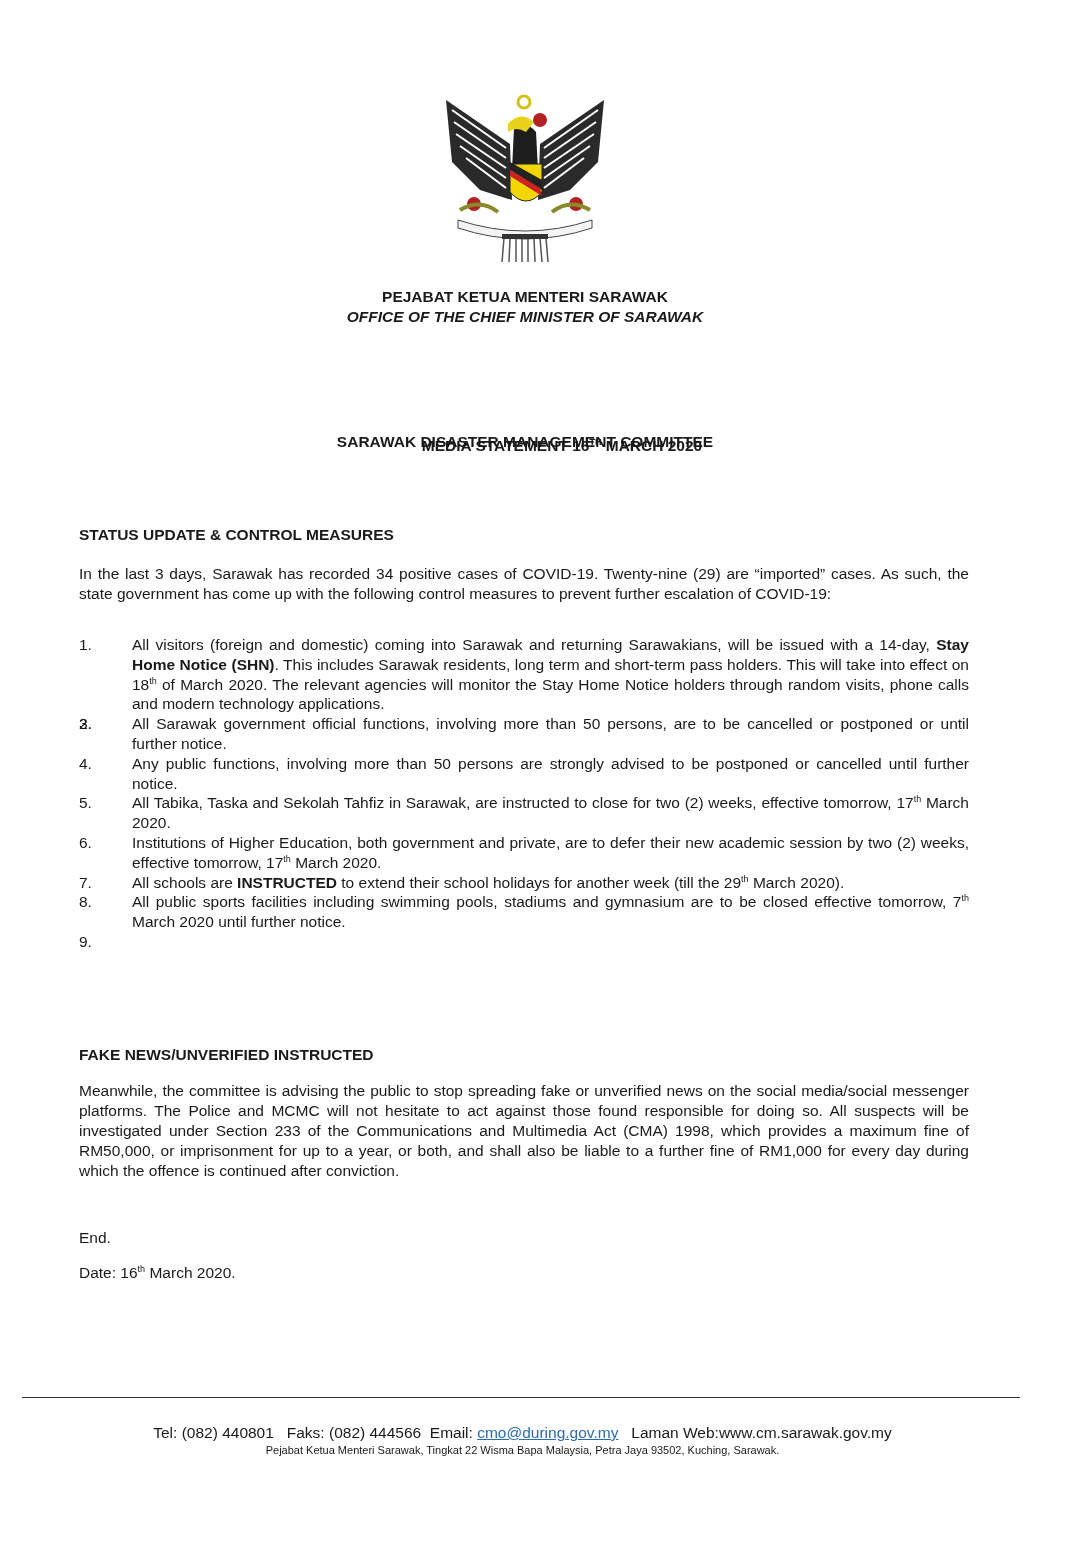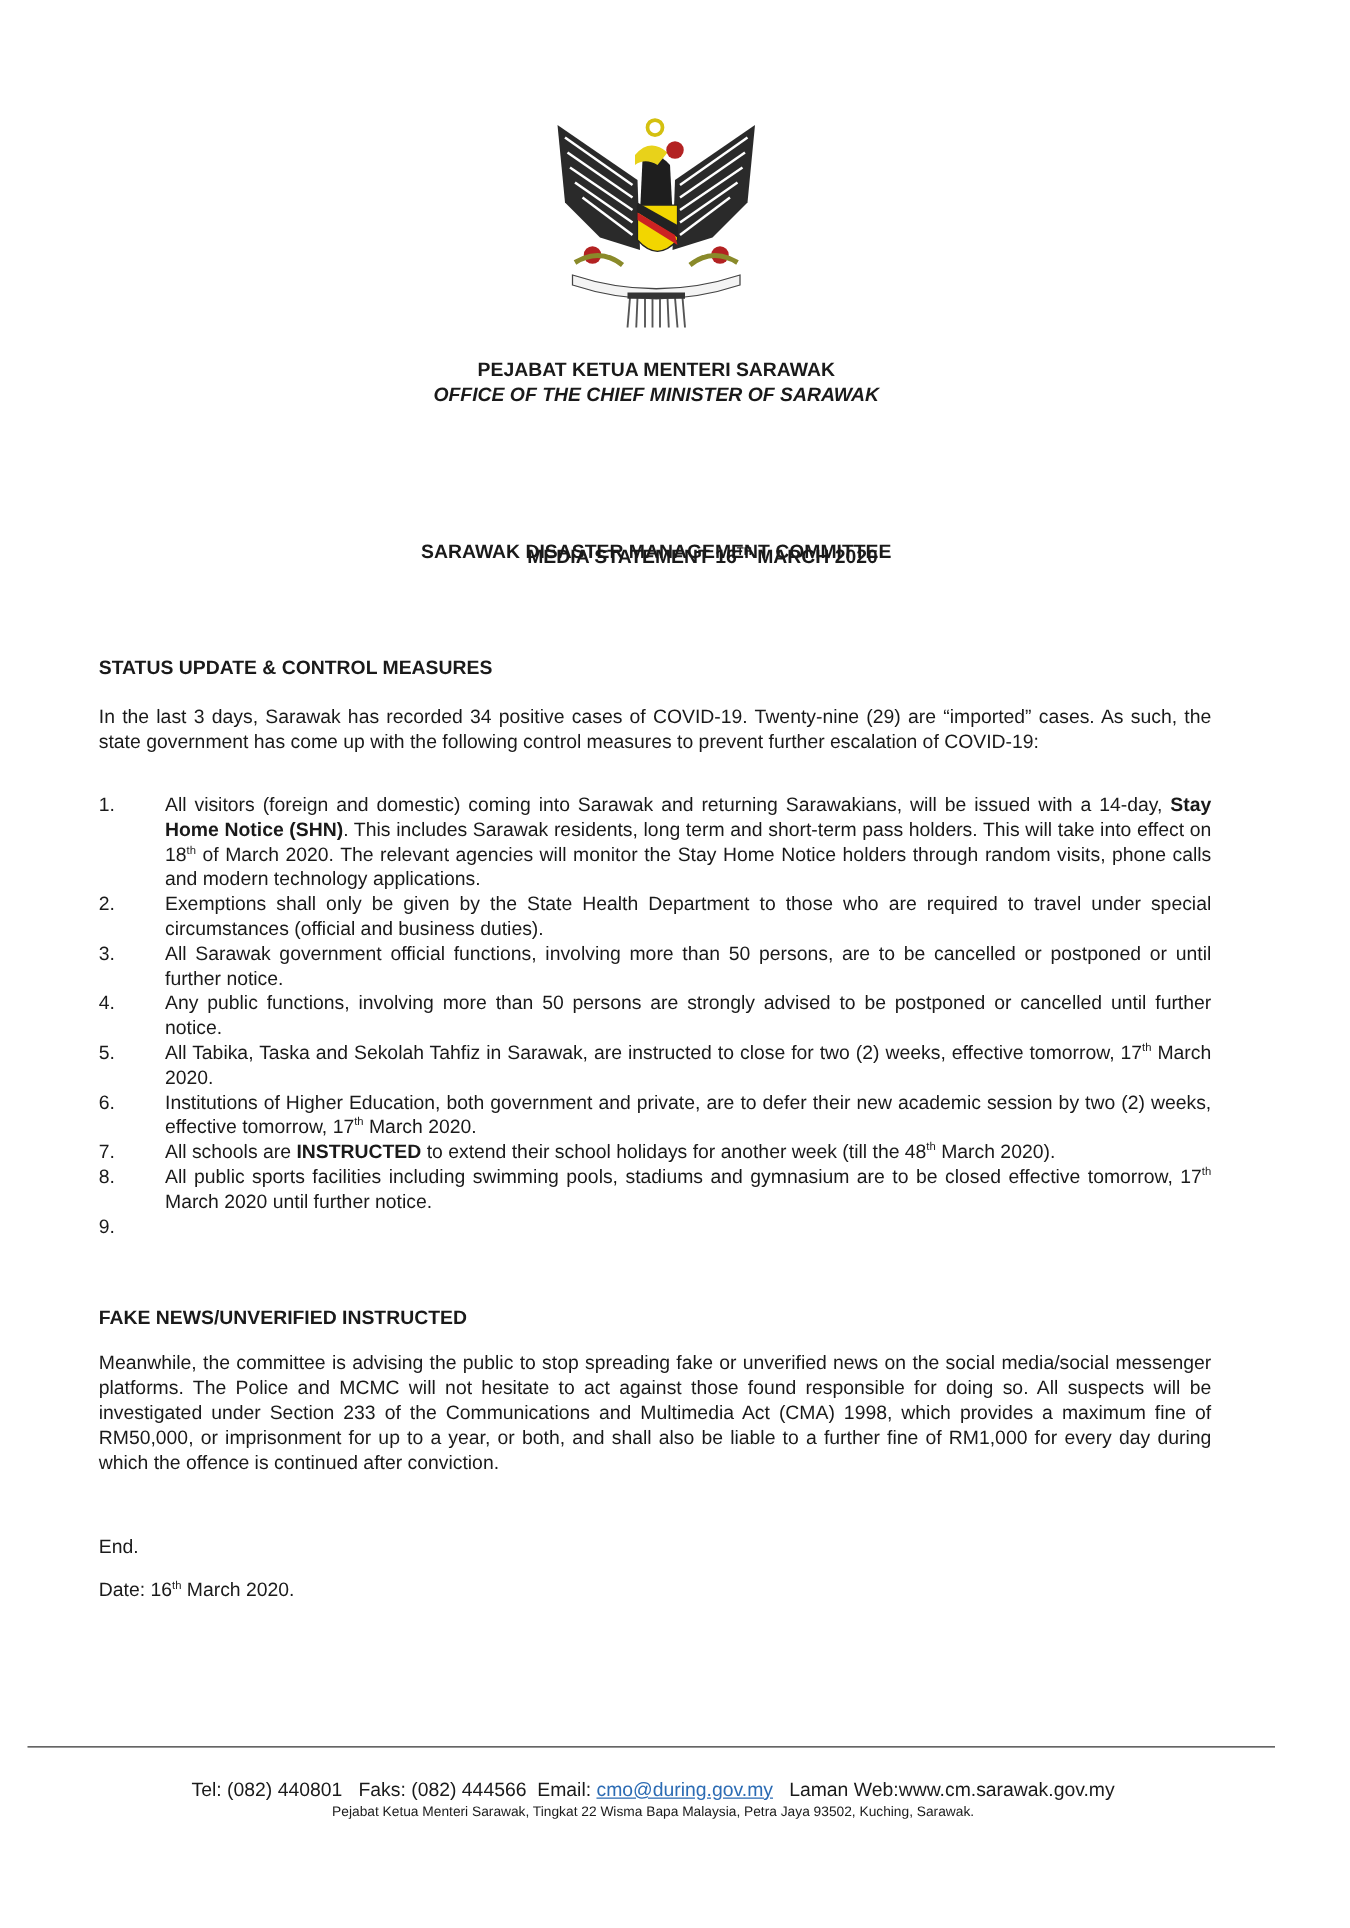--- a/index.html
+++ b/index.html
@@ -87,27 +87,27 @@
 <div class="abs center office-my">PEJABAT KETUA MENTERI SARAWAK</div>
 <div class="abs center office-en">OFFICE OF THE CHIEF MINISTER OF SARAWAK</div>
 <div class="abs center committee">SARAWAK DISASTER MANAGEMENT COMMITTEE</div>
 <div class="abs center media"><span>MEDIA STATEMENT 16</span><sup>TH</sup><span> MARCH 2020</span></div>
 
 <div class="abs section-h" style="top:526px;">STATUS UPDATE &amp; CONTROL MEASURES</div>
 <div class="abs para" style="top:564px;">In the last 3 days, Sarawak has recorded 34 positive cases of COVID-19. Twenty-nine (29) are “imported” cases. As such, the state government has come up with the following control measures to prevent further escalation of COVID-19:</div>
 
 <ol class="abs measures" id="measures">
     <li><span class="num">1.</span><span>All visitors (foreign and domestic) coming into Sarawak and returning Sarawakians, will be issued with a 14-day, </span><b>Stay Home Notice (SHN)</b><span>. This includes Sarawak residents, long term and short-term pass holders. This will take into effect on 18</span><sup>th</sup><span> of March 2020. The relevant agencies will monitor the Stay Home Notice holders through random visits, phone calls and modern technology applications.</span></li>
-    <li><span class="num">2.</span><span>Exemptions shall only be given by the State Health Department to those who are required to travel under special circumstances (official and business duties).</span></li>
+    <li><span class="num">2.</span></li>
     <li><span class="num">3.</span><span>All Sarawak government official functions, involving more than 50 persons, are to be cancelled or postponed or until further notice.</span></li>
     <li><span class="num">4.</span><span>Any public functions, involving more than 50 persons are strongly advised to be postponed or cancelled until further notice.</span></li>
     <li><span class="num">5.</span><span>All Tabika, Taska and Sekolah Tahfiz in Sarawak, are instructed to close for two (2) weeks, effective tomorrow, 17</span><sup>th</sup><span> March 2020.</span></li>
     <li><span class="num">6.</span><span>Institutions of Higher Education, both government and private, are to defer their new academic session by two (2) weeks, effective tomorrow, 17</span><sup>th</sup><span> March 2020.</span></li>
-    <li><span class="num">7.</span><span>All schools are </span><b>INSTRUCTED</b><span> to extend their school holidays for another week (till the 48</span><sup>th</sup><span> March 2020).</span></li>
-    <li><span class="num">8.</span><span>All public sports facilities including swimming pools, stadiums and gymnasium are to be closed effective tomorrow, 17</span><sup>th</sup><span> March 2020 until further notice.</span></li>
+    <li><span class="num">7.</span><span>All schools are </span><b>INSTRUCTED</b><span> to extend their school holidays for another week (till the 29</span><sup>th</sup><span> March 2020).</span></li>
+    <li><span class="num">8.</span><span>All public sports facilities including swimming pools, stadiums and gymnasium are to be closed effective tomorrow, 7</span><sup>th</sup><span> March 2020 until further notice.</span></li>
     <li><span class="num">9.</span></li>
   </ol>
 
 <div class="abs section-h" style="top:1046px;">FAKE NEWS/UNVERIFIED INSTRUCTED</div>
 <div class="abs para" style="top:1081px;">Meanwhile, the committee is advising the public to stop spreading fake or unverified news on the social media/social messenger platforms. The Police and MCMC will not hesitate to act against those found responsible for doing so. All suspects will be investigated under Section 233 of the Communications and Multimedia Act (CMA) 1998, which provides a maximum fine of RM50,000, or imprisonment for up to a year, or both, and shall also be liable to a further fine of RM1,000 for every day during which the offence is continued after conviction.</div>
 
 <div class="abs end">End.</div>
 <div class="abs date"><span>Date: 16</span><sup>th</sup><span> March 2020.</span></div>
 
 <div class="abs footer-line"></div>

